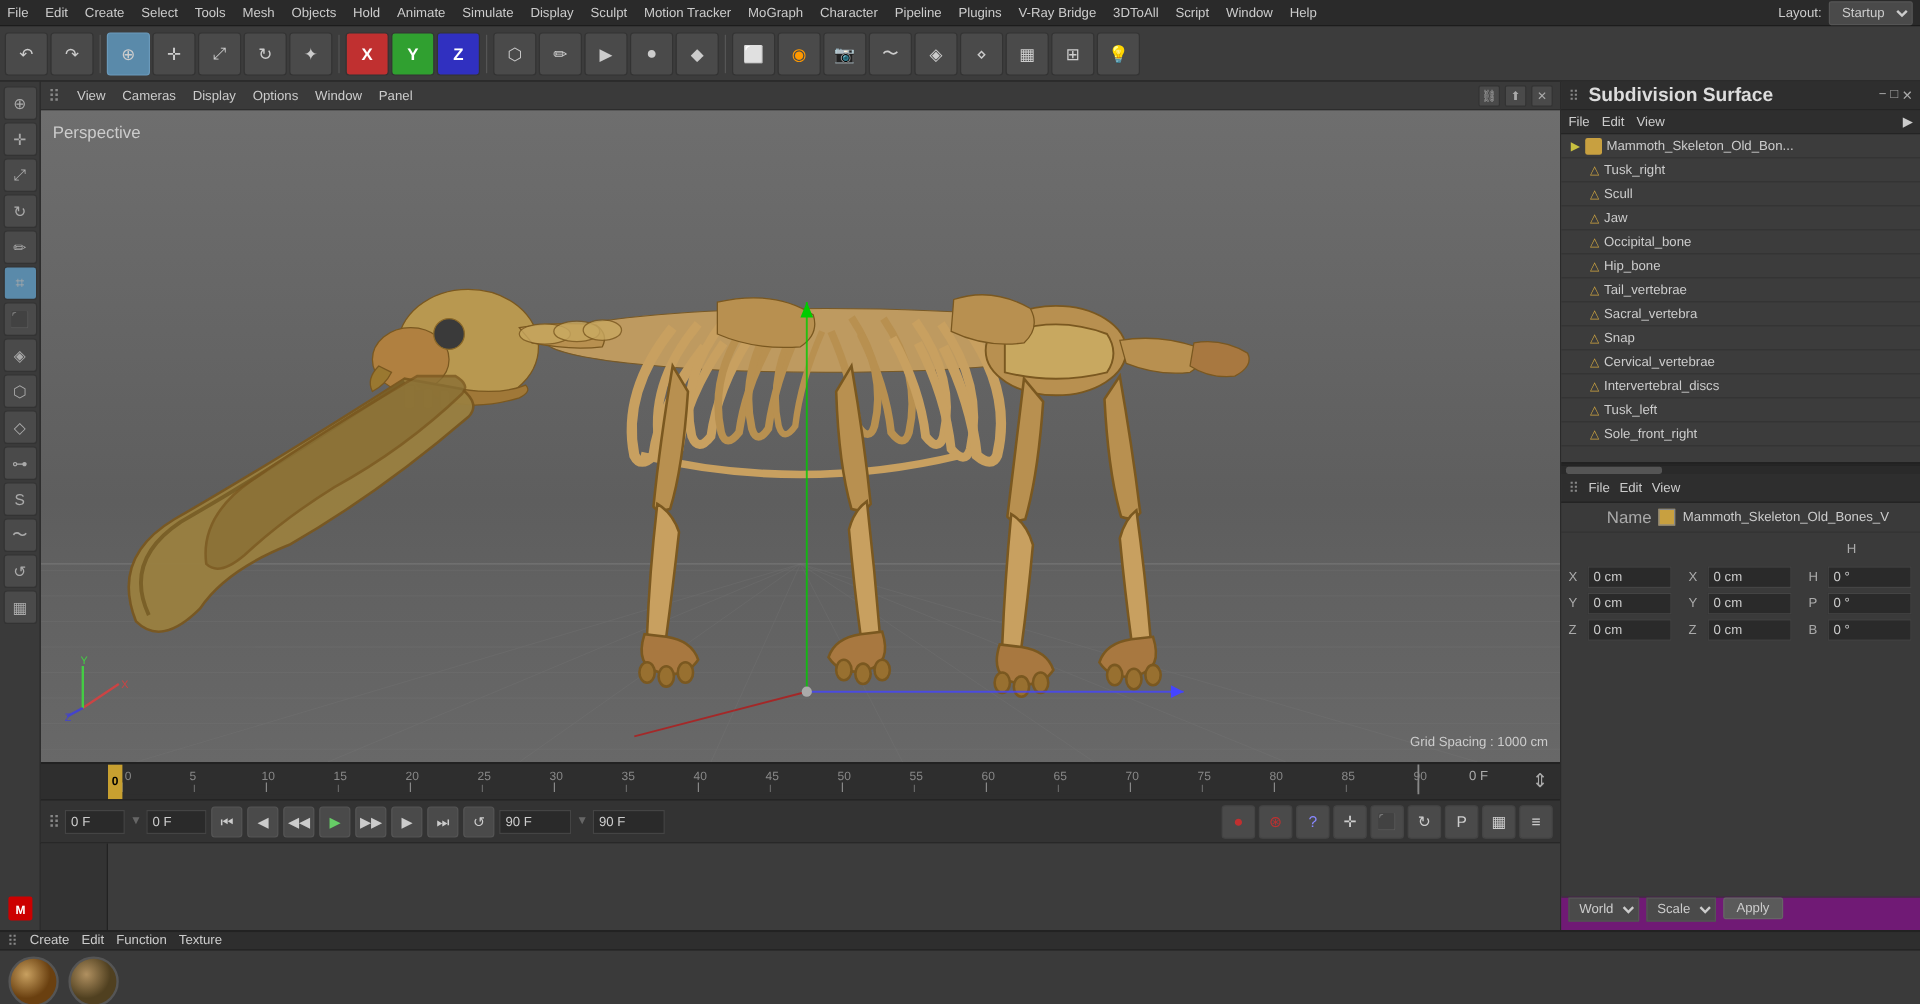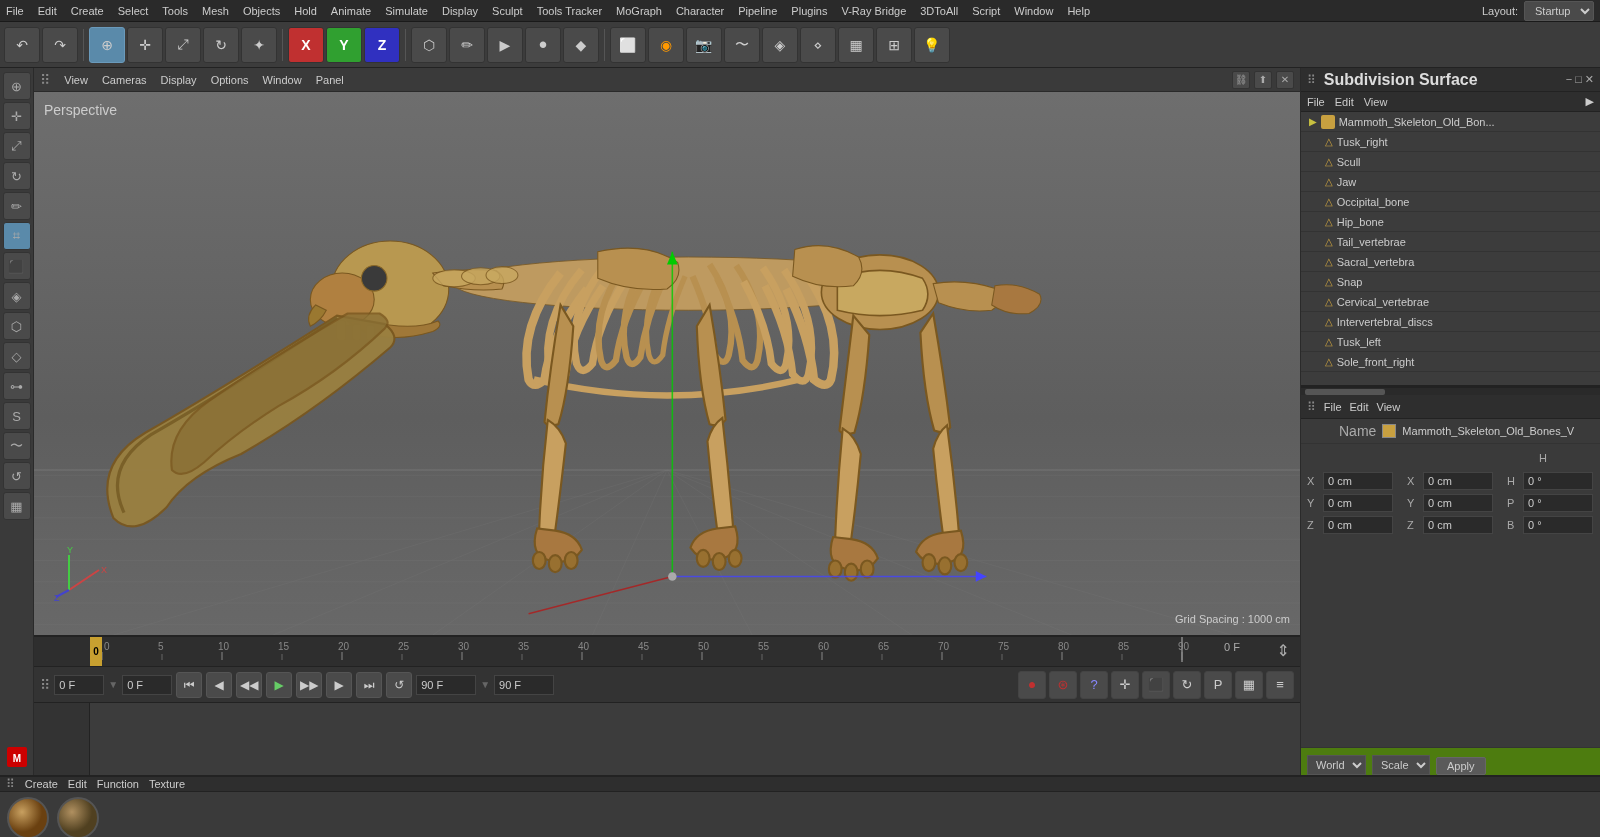--- a/index.html
+++ b/index.html
@@ -293,25 +293,25 @@
       font-size: 11px;
       padding: 1px 4px;
       width: 70px;
       height: 18px;
     }
 
     
     .bottom-controls {
       height: 28px;
       display: flex;
-      align-items: flex-end;
+      align-items: flex-start;
       padding: 0 6px;
       gap: 6px;
       border-top: 1px solid #333;
-      background: #4d7c0f;
+      background: #701a75;
     }
     .world-dropdown {
       background: #4a4a4a;
       border: 1px solid #555;
       color: #ccc;
       font-size: 11px;
       padding: 2px 4px;
       cursor: pointer;
     }
     .scale-dropdown {
@@ -478,21 +478,21 @@
   <span class="menu-item">Create</span>
   <span class="menu-item">Select</span>
   <span class="menu-item">Tools</span>
   <span class="menu-item">Mesh</span>
   <span class="menu-item">Objects</span>
   <span class="menu-item">Hold</span>
   <span class="menu-item">Animate</span>
   <span class="menu-item">Simulate</span>
   <span class="menu-item">Display</span>
   <span class="menu-item">Sculpt</span>
-  <span class="menu-item">Tools Tracker</span>
+  <span class="menu-item">Motion Tracker</span>
   <span class="menu-item">MoGraph</span>
   <span class="menu-item">Character</span>
   <span class="menu-item">Pipeline</span>
   <span class="menu-item">Plugins</span>
   <span class="menu-item">V-Ray Bridge</span>
   <span class="menu-item">3DToAll</span>
   <span class="menu-item">Script</span>
   <span class="menu-item">Window</span>
   <span class="menu-item">Help</span>
   <div class="layout-section">

